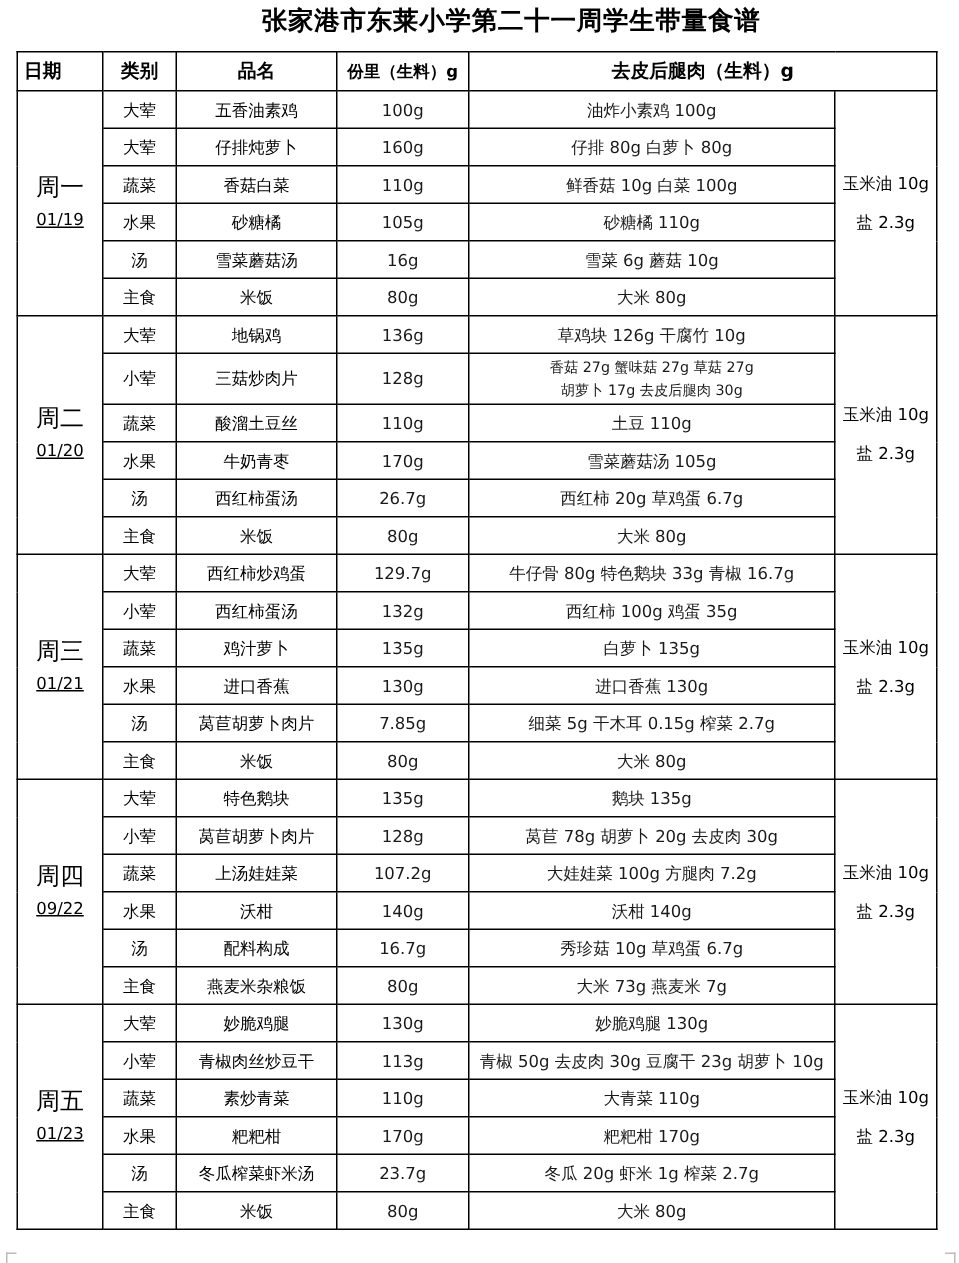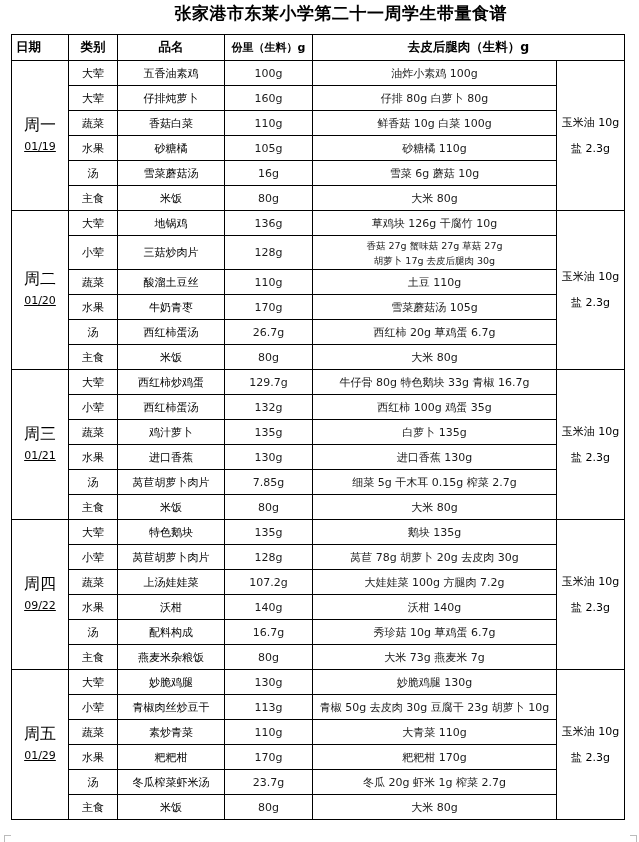--- a/index.html
+++ b/index.html
@@ -224,21 +224,21 @@
       </tr>
       <tr class="tr-n">
         <td>主食</td>
         <td>燕麦米杂粮饭</td>
         <td class="qty">80g</td>
         <td class="ing">大米 73g 燕麦米 7g</td>
       </tr>
       <tr class="tr-n">
         <td class="daycell" rowspan="6">
                  <span class="dname">周五</span>
-                 <span class="ddate">01/29</span>
+                 <span class="ddate">01/23</span>
                </td>
         <td>大荤</td>
         <td>妙脆鸡腿</td>
         <td class="qty">130g</td>
         <td class="ing">妙脆鸡腿 130g</td>
         <td class="cond" rowspan="6">
           <div>玉米油 10g</div>
           <div>盐 2.3g</div>
         </td>
       </tr>

